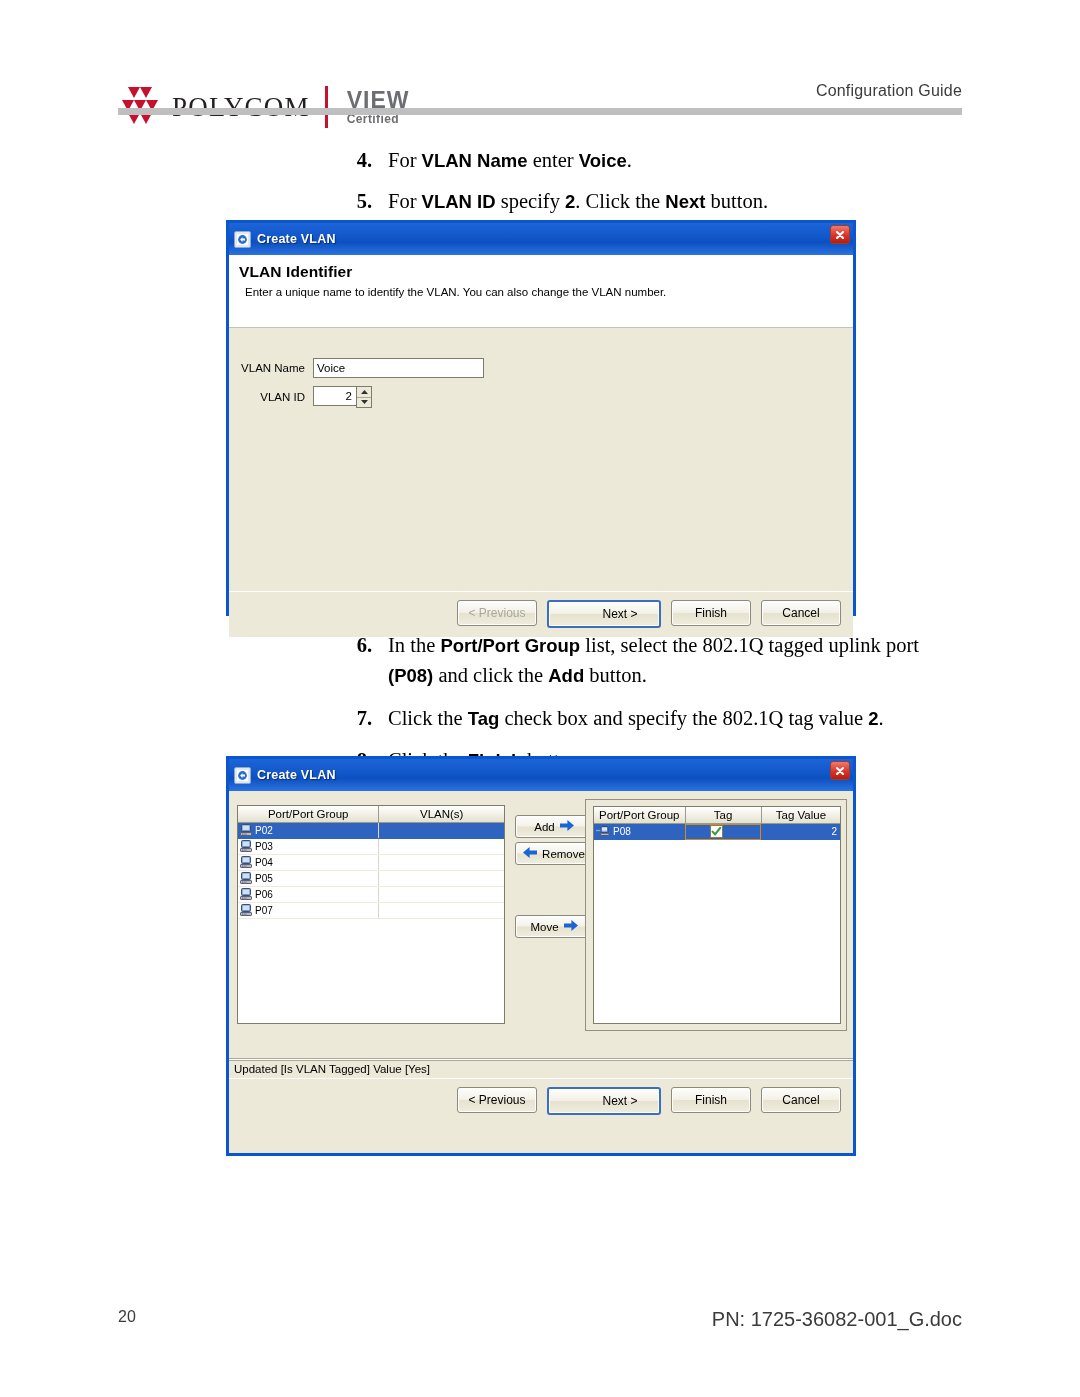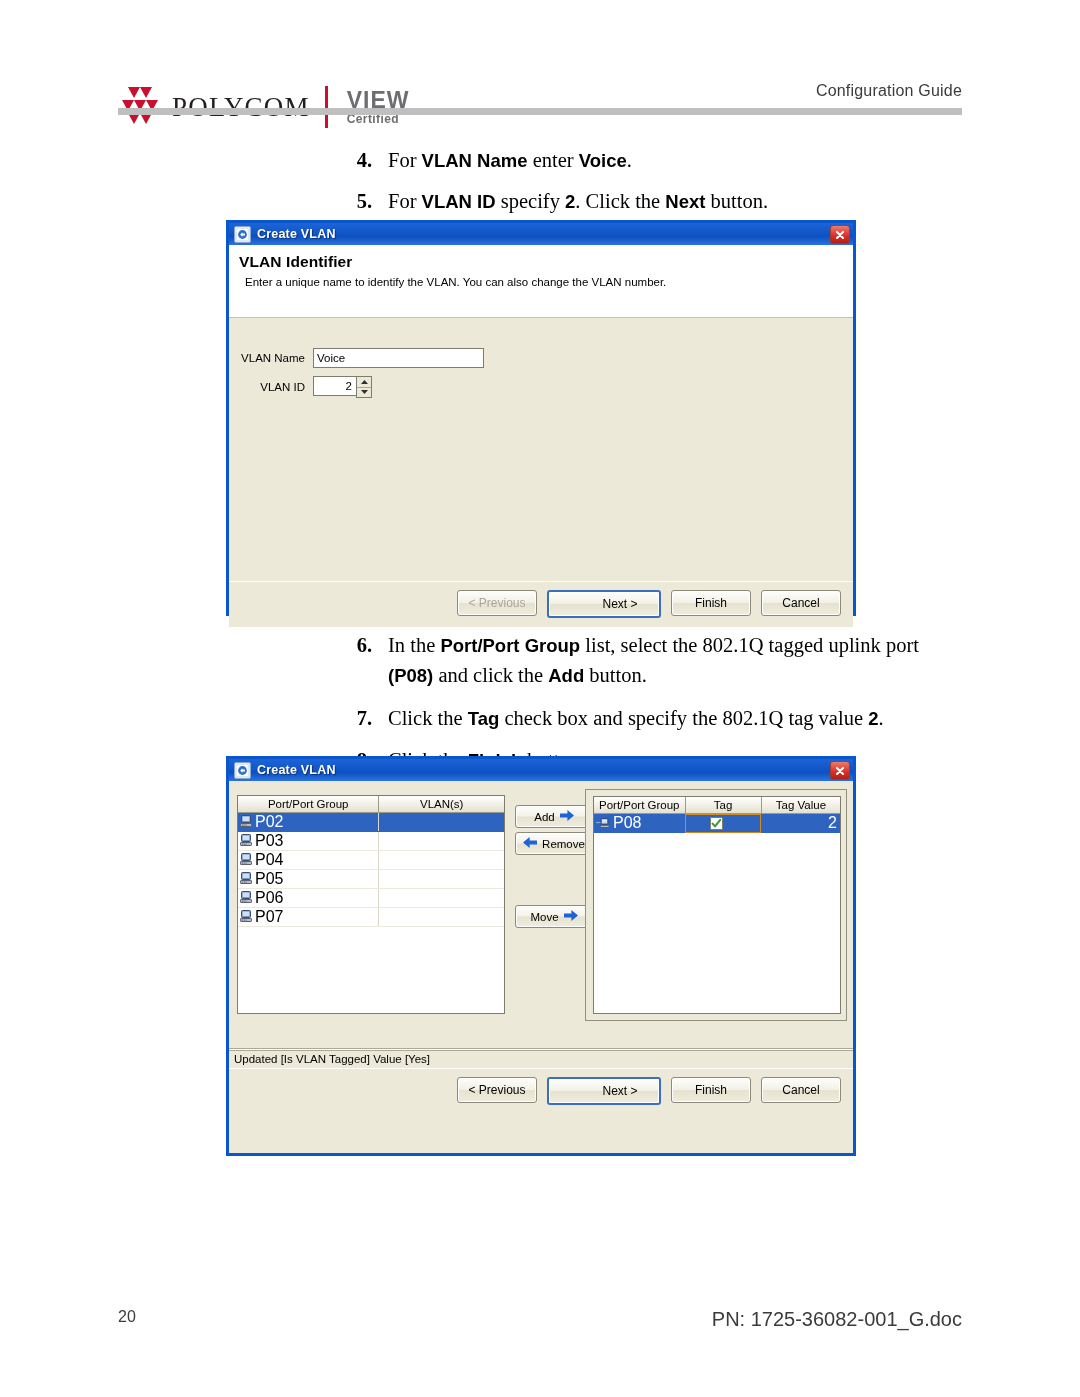--- a/index.html
+++ b/index.html
@@ -51,21 +51,21 @@
   .b{ font-family:"Liberation Sans", sans-serif; font-weight:bold; font-size:18.5px; }
 
   
   .dlg{
     position:absolute;
     background:#ECE9D8;
     border:3px solid #0A56CE;
     box-sizing:border-box;
   }
   .dlg-title{
-    height:22px; background:linear-gradient(to bottom,#1d64d8 0%, #1157c9 45%, #0d4fc0 60%, #2a73e0 100%);
+    height:32px; background:linear-gradient(to bottom,#1d64d8 0%, #1157c9 45%, #0d4fc0 60%, #2a73e0 100%);
     display:flex; align-items:center; padding:0 3px 0 5px; position:relative;
   }
   .dlg-title .ticon{
     width:15px;height:15px;border-radius:2px;
     background:#dfe9f5; border:1px solid #8ba7cf;
     display:flex;align-items:center;justify-content:center;
     margin-right:6px; flex:0 0 15px;
   }
   .dlg-title .ticon svg{ display:block; }
   .dlg-title .ttxt{
@@ -149,21 +149,21 @@
     border:1px solid #7e7c6d; box-sizing:border-box; overflow:hidden;
   }
   table.lst{ border-collapse:collapse; width:100%; table-layout:fixed; }
   table.lst th{
     background:linear-gradient(to bottom,#ffffff,#f0eee2 60%,#e3e0ce);
     border-right:1px solid #9c9a8c; border-bottom:1px solid #9c9a8c;
     font-family:"Liberation Sans", sans-serif; font-weight:normal;
     font-size:11.5px; height:16px; color:#000; padding:0;
   }
   table.lst td{
-    font-family:"Liberation Sans", sans-serif; font-size:16px;
+    font-family:"Liberation Sans", sans-serif; font-size:10px;
     height:15px; padding:0 16px 0 2px; color:#000;
     border-bottom:1px solid #eceade;
     white-space:nowrap; overflow:hidden;
   }
   table.lst td.vcol{ border-left:1px solid #d9d7c8; }
   tr.sel td{ background:#2f63c0; color:#fff; border-bottom:1px solid #2f63c0;}
   .pcell{ display:flex; align-items:center; gap:3px; }
 
   .tagcell{
     position:relative; text-align:center;

